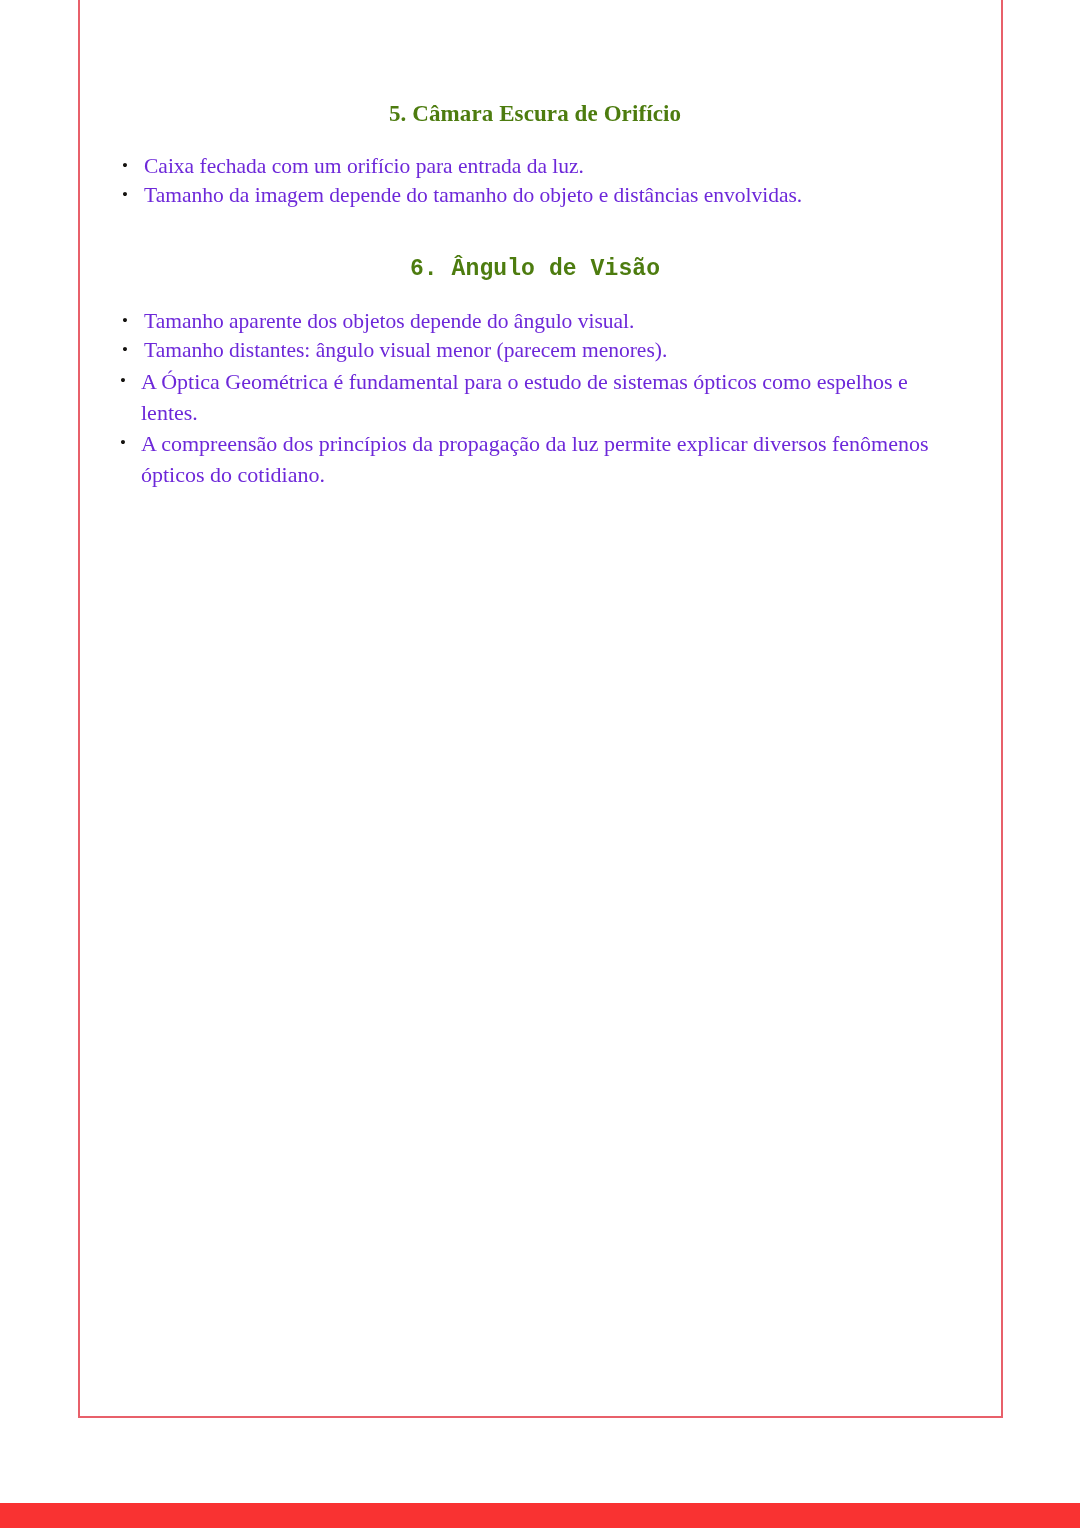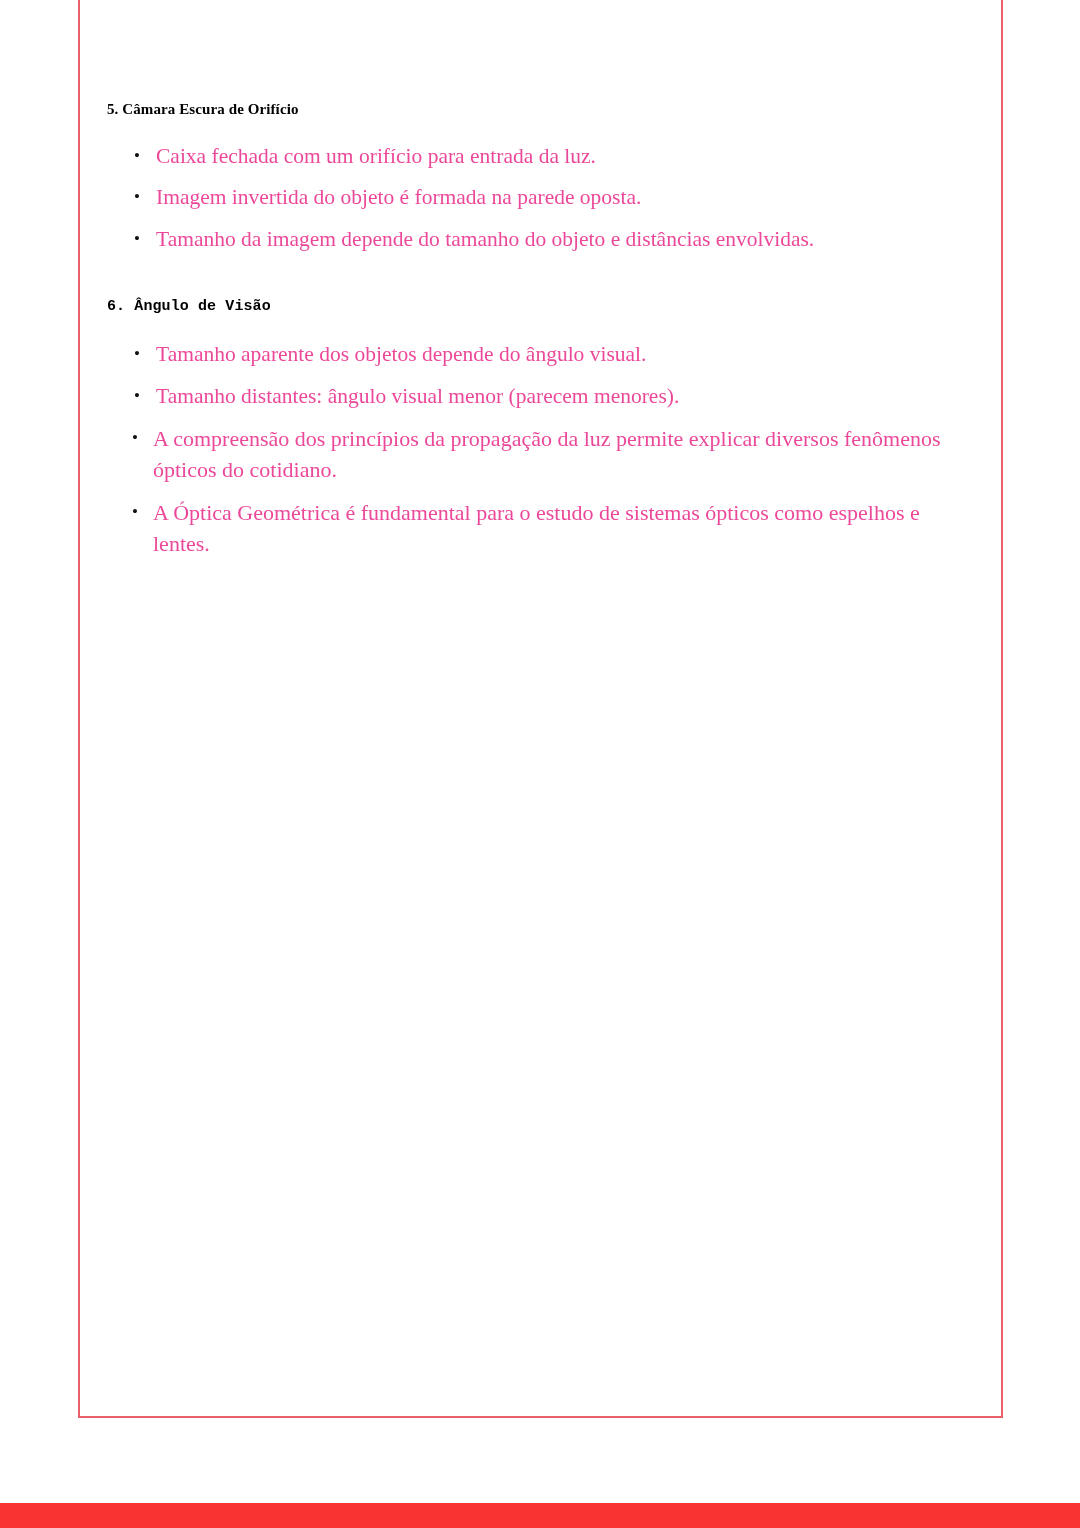--- a/index.html
+++ b/index.html
@@ -42,47 +42,48 @@
 
   
   #content {
     position: absolute;
     left: 107px;
     top: 100px;
     width: 856px;
   }
 
   .section-heading {
-    font-size: 15px;
+    font-size: 23px;
     font-weight: bold;
     letter-spacing: 0.1px;
     line-height: 1.25;
     margin: 0 0 23px 0;
-    color: #000000;
+    color: #4d7c0f;
+    text-align: center;
   }
   .section-heading.spaced-above {
     margin-top: 44px;
     font-family: Liberation Mono, monospace;
   }
   .section-heading.extra-space-above {
     margin-top: 46px;
   }
 
   ul.bullets {
     list-style: none;
     margin: 0;
     padding: 0;
   }
   ul.bullets > li {
     position: relative;
     padding-left: 37px;
     font-size: 21.5px;
     line-height: 29.5px;
-    margin: 12px;
-    color: #ec4899;
+    margin: 0;
+    color: #6d28d9;
   }
   ul.bullets > li::before {
     content: "\2022";
     position: absolute;
     left: 15px;
     top: -1px;
     font-size: 17px;
     line-height: 29.5px;
     color: #14120f;
   }
@@ -101,30 +102,29 @@
 </head>
 <body>
 
 <div id="page-frame"></div>
 
 <div id="content">
 
   <h2 class="section-heading">5. Câmara Escura de Orifício</h2>
   <ul class="bullets">
     <li>Caixa fechada com um orifício para entrada da luz.</li>
-    <li>Imagem invertida do objeto é formada na parede oposta.</li>
     <li>Tamanho da imagem depende do tamanho do objeto e distâncias envolvidas.</li>
   </ul>
 
   <h2 class="section-heading spaced-above">6. Ângulo de Visão</h2>
   <ul class="bullets">
     <li>Tamanho aparente dos objetos depende do ângulo visual.</li>
     <li>Tamanho distantes: ângulo visual menor (parecem menores).</li>
   </ul>
 
   <ul class="bullets notes">
+    <li>A Óptica Geométrica é fundamental para o estudo de sistemas ópticos como espelhos e lentes.</li>
     <li>A compreensão dos princípios da propagação da luz permite explicar diversos fenômenos ópticos do cotidiano.</li>
-    <li>A Óptica Geométrica é fundamental para o estudo de sistemas ópticos como espelhos e lentes.</li>
   </ul>
 
 </div>
 
 <div id="bottom-band"></div>
 
 </body></html>

